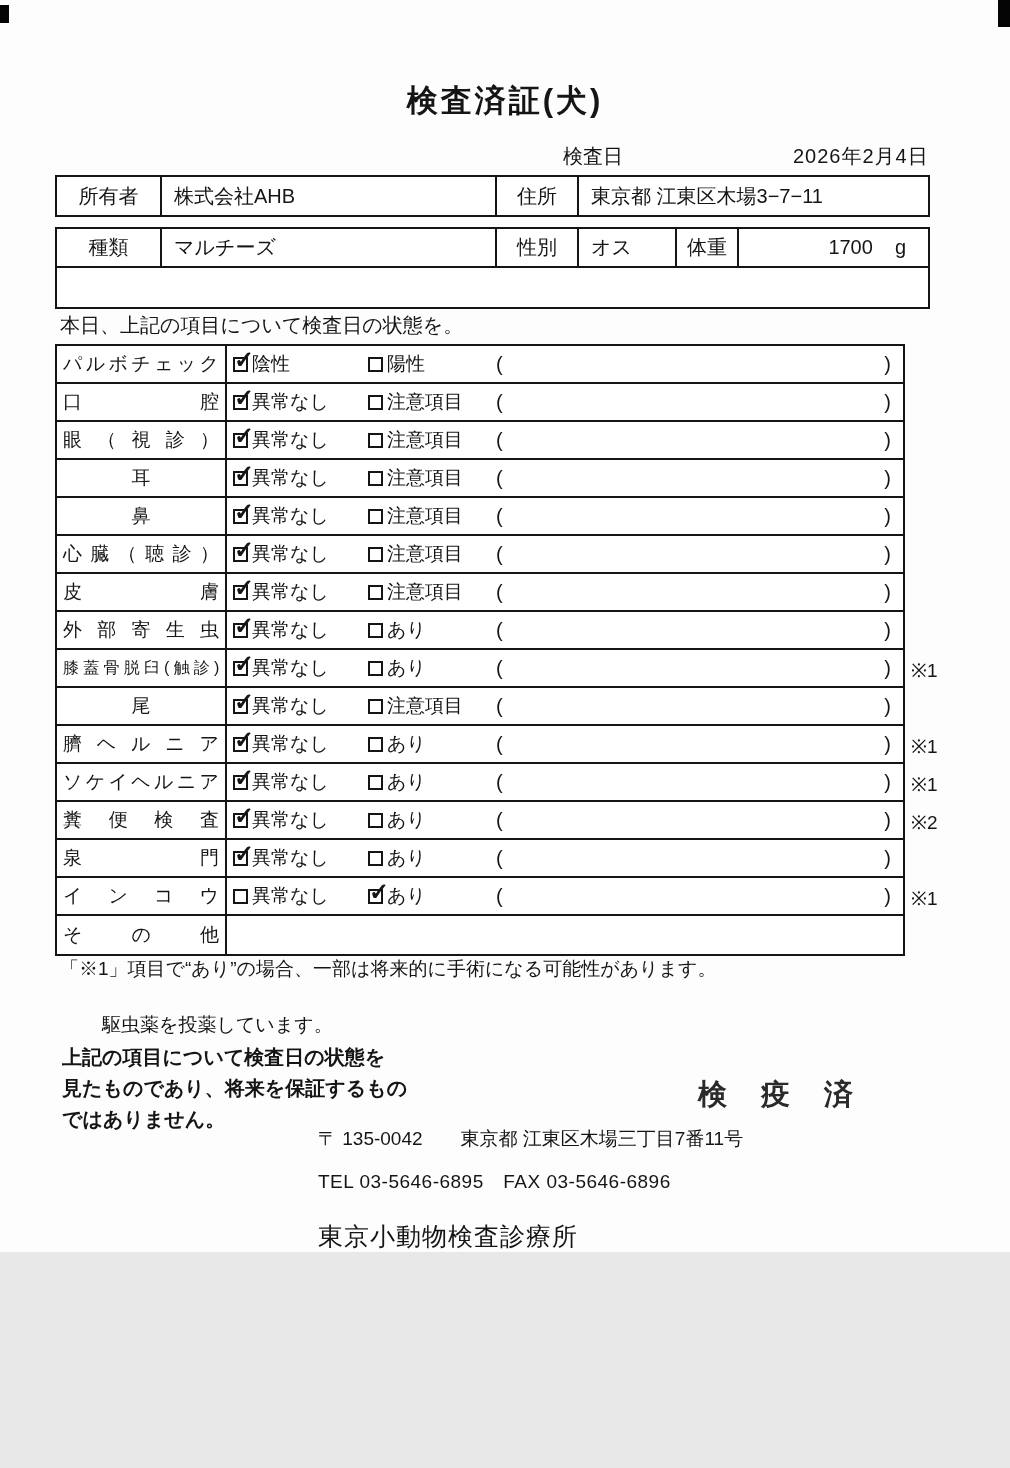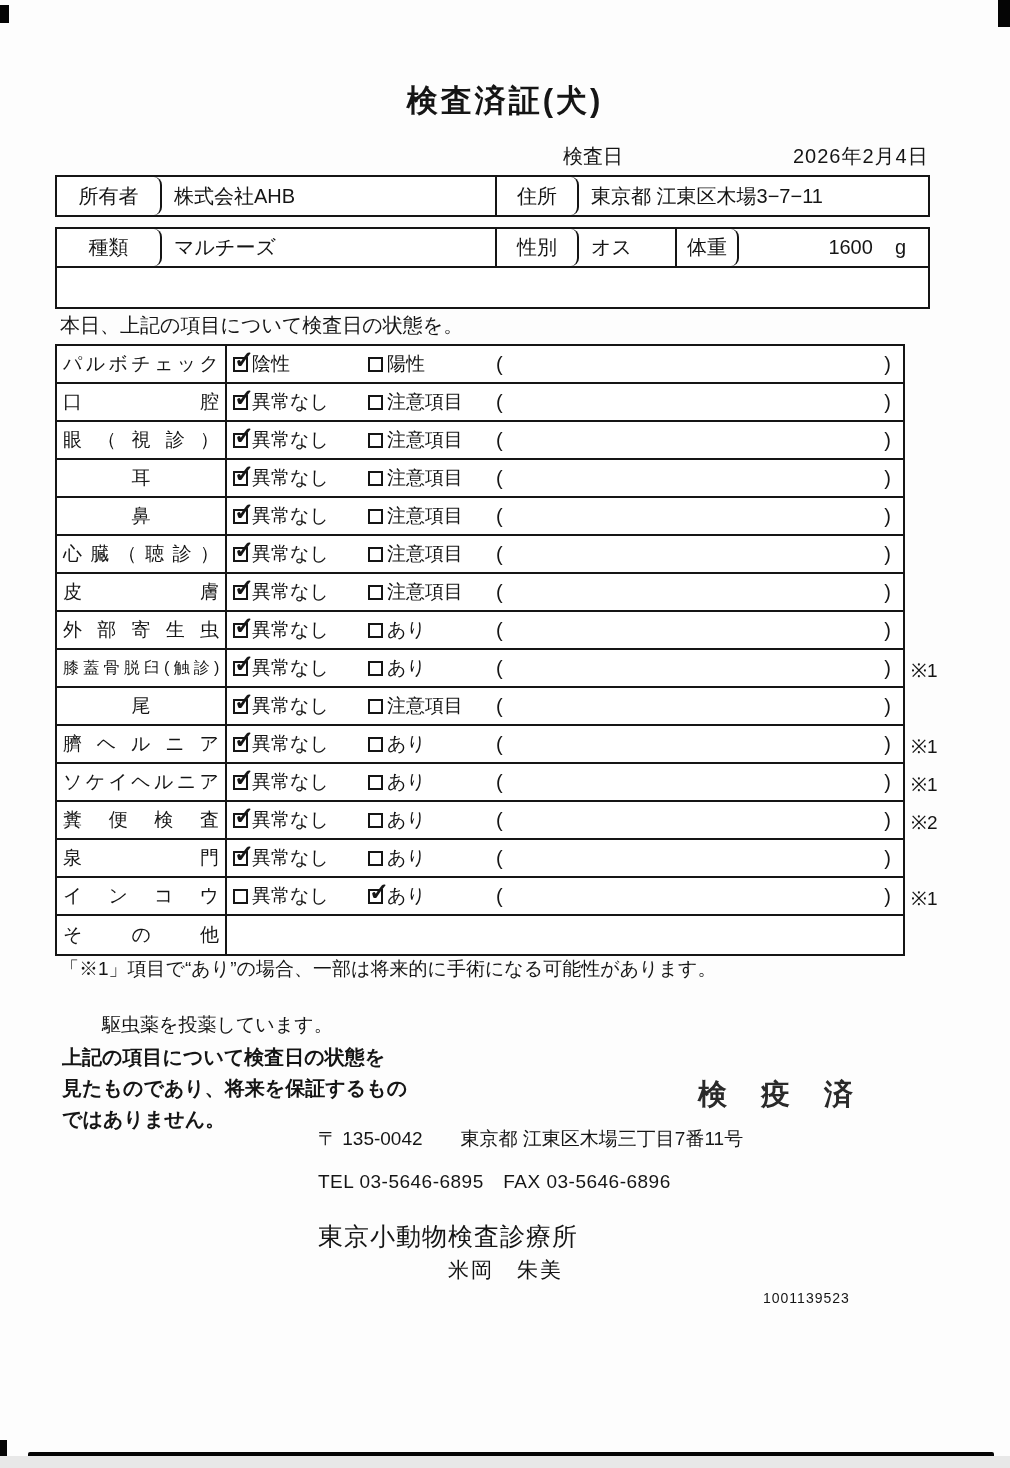--- a/index.html
+++ b/index.html
@@ -1,17 +1,17 @@
 <!DOCTYPE html>
 <html><head>
 <meta charset="utf-8">
 <style>
   * { margin:0; padding:0; box-sizing:border-box; }
   body { background:#e8e8e8; font-family:"Liberation Sans", sans-serif; color:#151515; }
-  .page { position:relative; width:1010px; height:1456px; background:#fdfdfd; margin:0 auto; overflow:hidden; }
+  .page { position:relative; width:1010px; height:1252px; background:#fdfdfd; margin:0 auto; overflow:hidden; }
 
   
   .art { position:absolute; background:#050505; }
   .art-tl { left:0; top:5px; width:9px; height:18px; }
   .art-tr { left:998px; top:0; width:12px; height:27px; }
   .art-bl { left:0; top:1440px; width:7px; height:28px; }
   .art-bottom { left:28px; top:1452px; width:966px; height:13px; border-radius:2px; }
 
   .title { position:absolute; left:0; top:80px; width:100%; text-align:center;
            font-size:31px; font-weight:700; letter-spacing:3px; }
@@ -19,21 +19,21 @@
   .insp-date-label { position:absolute; left:563px; top:143px; font-size:20px; }
   .insp-date-value { position:absolute; left:793px; top:143px; font-size:20px; letter-spacing:1px; }
 
   
   .tbl { position:absolute; left:55px; width:875px; border:2px solid #151515; background:#fff; display:flex; }
   .owner-tbl { top:175px; height:42px; }
   .pet-tbl { top:227px; height:82px; flex-direction:column; }
   .trow { display:flex; height:39px; }
   .trow.first { border-bottom:2px solid #151515; }
   .cell { display:flex; align-items:center; font-size:20px; overflow:hidden; white-space:nowrap; }
-  .cell.lbl { justify-content:center; border-right:2px solid #151515;border-radius:8px; }
+  .cell.lbl { justify-content:center; border-right:2px solid #151515; }
   .cell.val { padding-left:12px; border-right:2px solid #151515; }
   .cell.last { border-right:none; }
   .w105 { width:105px; flex:none; } .w335 { width:335px; flex:none; }
   .w82 { width:82px; flex:none; } .w98 { width:98px; flex:none; } .w62 { width:62px; flex:none; }
   .flex1 { flex:1; }
   .cell.weight { justify-content:flex-end; padding-right:22px; gap:22px; }
 
   .intro { position:absolute; left:60px; top:312px; font-size:20px; }
 
   
@@ -92,21 +92,21 @@
   </div>
 
   <div class="tbl pet-tbl">
     <div class="trow first">
       <div class="cell lbl w105">種類</div>
       <div class="cell val w335">マルチーズ</div>
       <div class="cell lbl w82">性別</div>
       <div class="cell val w98">オス</div>
       <div class="cell lbl w62">体重</div>
       <div class="cell val weight flex1 last">
-        <span>1600</span>
+        <span>1700</span>
         <span>g</span>
       </div>
     </div>
   </div>
 
   <div class="intro">本日、上記の項目について検査日の状態を。</div>
 
   <div class="insp-table">
       <div class="insp-row">
         <div class="insp-label">

